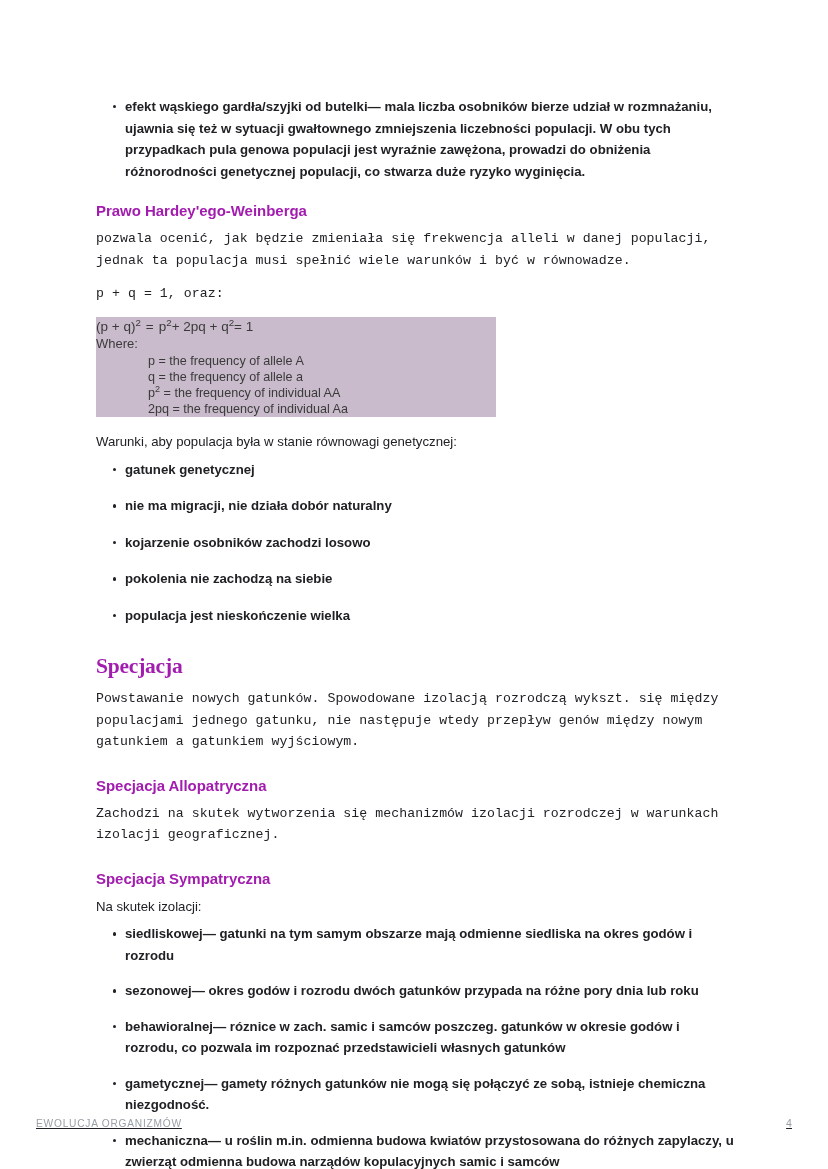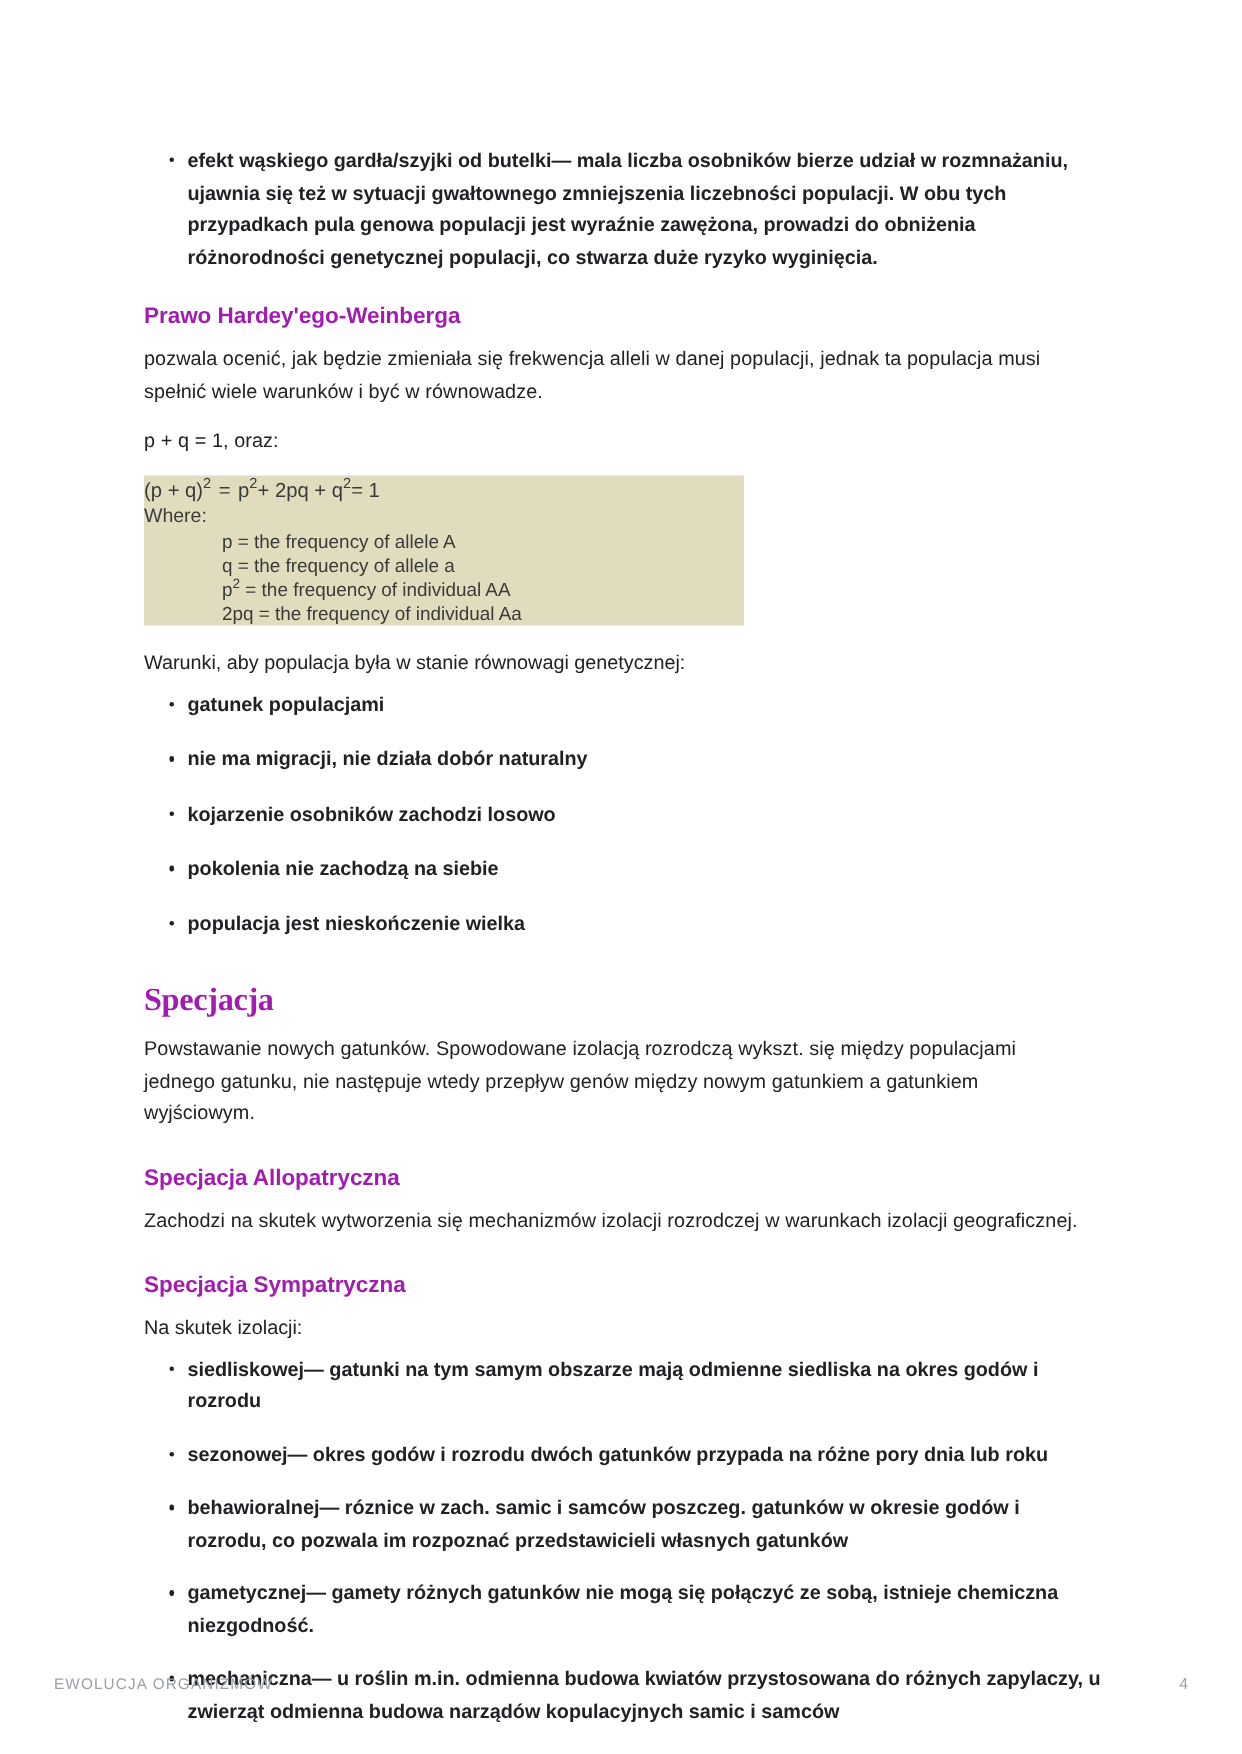--- a/index.html
+++ b/index.html
@@ -31,20 +31,21 @@
     width: 640px;
   }
 
   
   p.para {
     font-size: 13.2px;
     line-height: 21.5px;
     color: #202124;
     margin: 0 12px 12px 0;
     letter-spacing: 0.005em;
+    font-family: Liberation Mono, monospace;
   }
 
   p.lead-in {
     font-size: 13.2px;
     line-height: 21.5px;
     color: #202124;
     margin: 0 0 6px 0;
   }
 
   h2.section-title {
@@ -100,21 +101,21 @@
   }
   ul.bullets.intro > li {
     margin-bottom: 14px;
   }
 
   
   .formula-figure {
     margin: 4px 0 14px 0;
     padding: 0;
     width: 400px;
-    background: #fde047;
+    background: #f0abfc;
     color: #3b3b3b;
     font-family: "Liberation Sans", sans-serif;
     filter: saturate(0.2);
   }
   .formula-main {
     font-size: 13.5px;
     line-height: 19px;
     white-space: nowrap;
     color: #3a3a3a;
   }
@@ -142,20 +143,21 @@
 
   
   .footer {
     position: absolute;
     left: 36px;
     right: 36px;
     top: 1117px;
     display: flex;
     align-items: center;
     justify-content: space-between;
+    text-decoration: underline;
   }
   .footer-title {
     font-size: 10.2px;
     letter-spacing: 0.075em;
     color: #9aa0a6;
     text-transform: uppercase;
     font-weight: 400;
   }
   .footer-page {
     font-size: 10.6px;
@@ -187,21 +189,21 @@
         <div class="def-line"><span>p</span><sup></sup><span> = the frequency of allele A</span></div>
         <div class="def-line"><span>q</span><sup></sup><span> = the frequency of allele a</span></div>
         <div class="def-line"><span>p</span><sup>2</sup><span> = the frequency of individual AA</span></div>
         <div class="def-line"><span>2pq</span><sup></sup><span> = the frequency of individual Aa</span></div>
       </div>
     </div>
 
     <p class="lead-in">Warunki, aby populacja była w stanie równowagi genetycznej:</p>
 
     <ul class="bullets tight">
-      <li><span>gatunek populacjami</span></li>
+      <li><span>gatunek genetycznej</span></li>
       <li><span>nie ma migracji, nie działa dobór naturalny</span></li>
       <li><span>kojarzenie osobników zachodzi losowo</span></li>
       <li><span>pokolenia nie zachodzą na siebie</span></li>
       <li><span>populacja jest nieskończenie wielka</span></li>
     </ul>
 
     <h2 class="section-title">Specjacja</h2>
     <p class="para">Powstawanie nowych gatunków. Spowodowane izolacją rozrodczą wykszt. się między populacjami jednego gatunku, nie następuje wtedy przepływ genów między nowym gatunkiem a gatunkiem wyjściowym.</p>
 
     <h3 class="sub-title">Specjacja Allopatryczna</h3>

